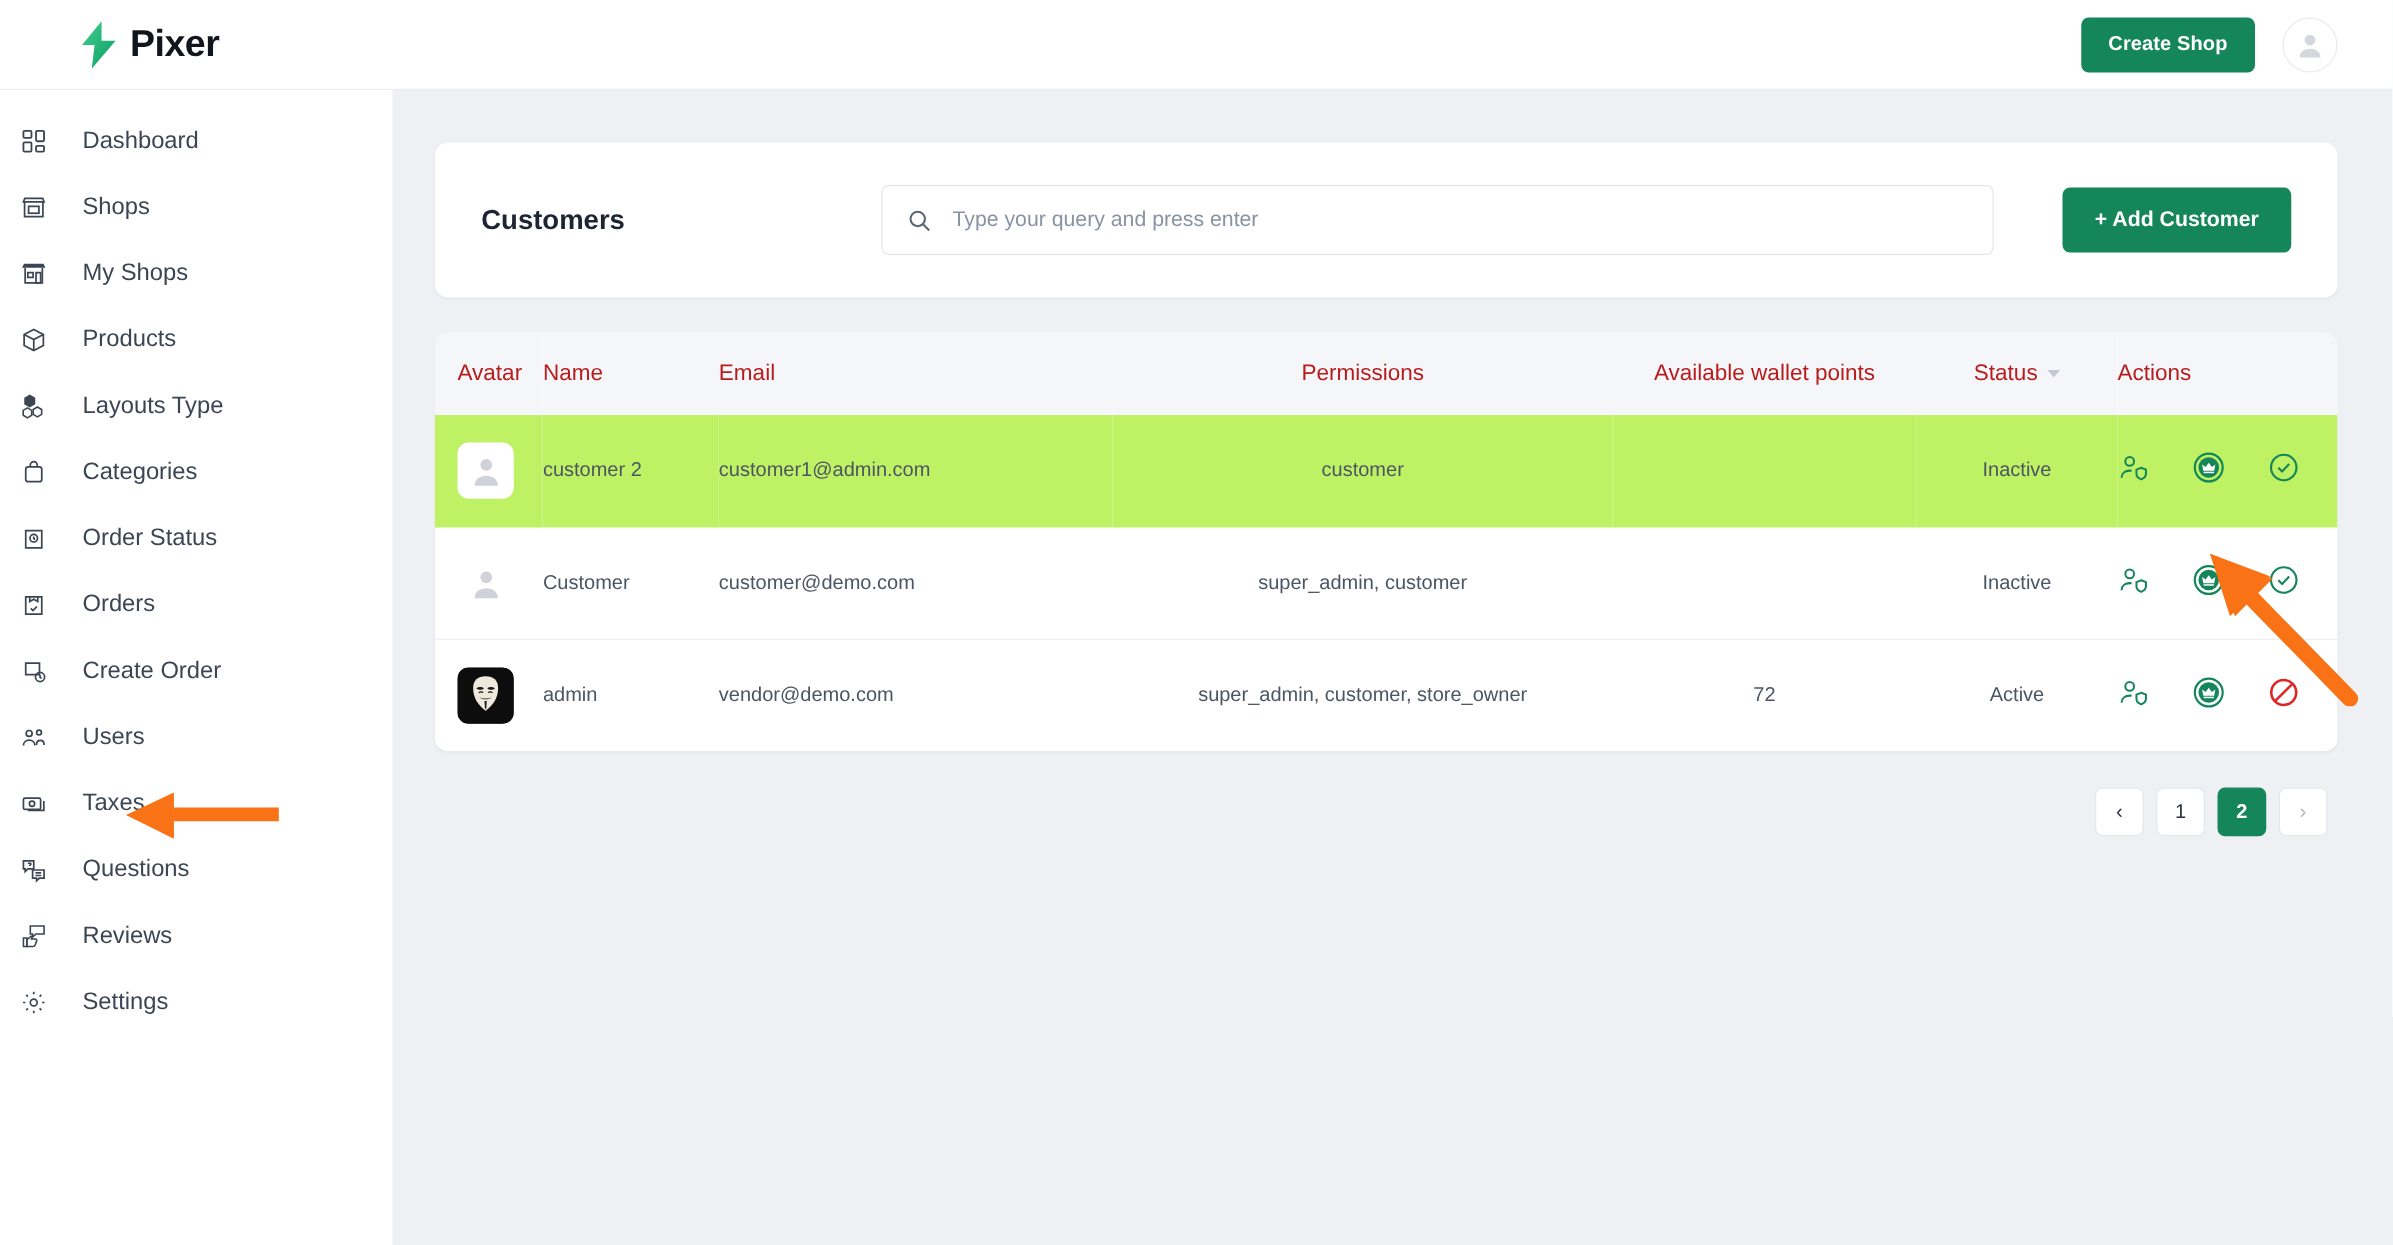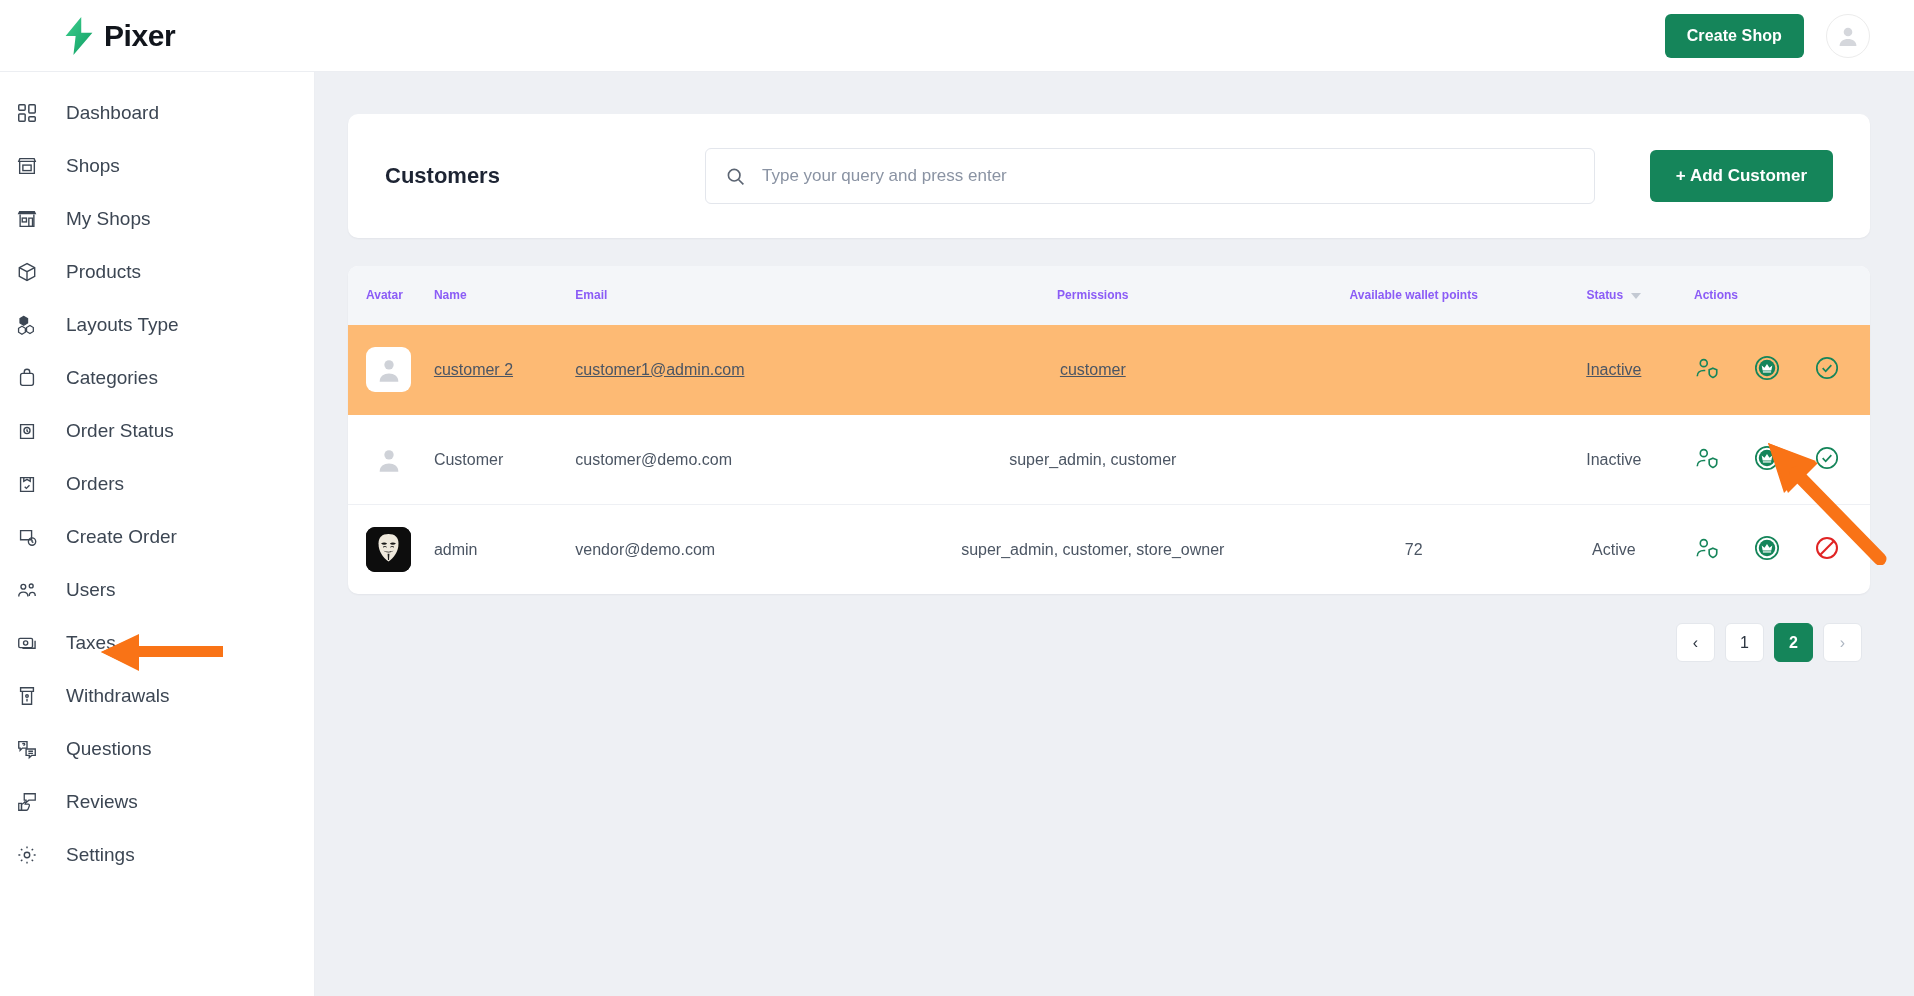--- a/index.html
+++ b/index.html
@@ -74,40 +74,40 @@
   .add-btn {
     margin-left: auto; background: #15855a; color: #fff; border: none;
     border-radius: 6px; font-size: 17px; font-weight: 700; font-family: inherit;
     padding: 16px 26px; cursor: pointer; white-space: nowrap;
   }
 
   
   .table-card { overflow: hidden; }
   table { width: 100%; border-collapse: collapse; }
   thead th {
-    background: #f4f6f9; font-size: 12px; font-weight: 700; color: #8b5cf6;
+    background: #f4f6f9; font-size: 18px; font-weight: 400; color: #b91c1c;
     padding: 22px 0; text-align: left; white-space: nowrap;
   }
   thead th.c-avatar { padding-left: 18px; width: 88px; }
   thead th.c-name { width: 148px; }
   thead th.c-email { width: 330px; }
   thead th.c-perms { text-align: center; width: 430px; }
   thead th.c-wallet { text-align: center; width: 250px; }
   thead th.c-status { text-align: center; width: 170px; }
   thead th.c-actions { padding-right: 38px; }
   .sort-caret {
     display: inline-block; margin-left: 8px;
     border-left: 5px solid transparent; border-right: 5px solid transparent;
     border-top: 6px solid #c3c9d3; vertical-align: middle;
   }
   tbody td {
     font-size: 16px; color: #4b5563; padding: 22px 0;
     border-top: 1px solid #eef0f4; vertical-align: middle;
   }
-  tbody tr.row-hover td { background: #fdba74; border-top-color: transparent; text-decoration: underline; }
+  tbody tr.row-hover td { background: #bef264; border-top-color: transparent; }
   tbody tr.row-hover + tr td { border-top-color: transparent; }
   td.c-avatar { padding-left: 18px; }
   td.c-perms, td.c-wallet, td.c-status { text-align: center; }
   td.c-actions { text-align: right; padding-right: 30px; }
   .avatar-img {
     width: 45px; height: 45px; border-radius: 9px; overflow: hidden;
     display: flex; align-items: center; justify-content: center;
   }
   .avatar-img.white { background: #fff; }
   .avatar-img.plain { background: transparent; }
@@ -275,31 +275,20 @@
       <span class="nav-icon">
         <svg width="22" height="22" viewBox="0 0 24 24" fill="none" stroke="#3c4653" stroke-width="1.5">
           <rect x="3" y="7" width="15" height="10" rx="1.4"></rect>
             <circle cx="10.5" cy="12" r="2.3"></circle>
           <path d="M20.8 9.5v8.2H7"></path>
         </svg>
       </span>
       <span class="nav-label">Taxes</span>
     </div>
 
-    <div class="nav-item">
-      <span class="nav-icon">
-        <svg width="22" height="22" viewBox="0 0 24 24" fill="none" stroke="#3c4653" stroke-width="1.5">
-          <path d="M5 3h14v4H5z"></path>
-            <path d="M7 7v14h10V7"></path>
-            <circle cx="12" cy="12" r="1.4"></circle>
-            <path d="M12 15v3"></path>
-        </svg>
-      </span>
-      <span class="nav-label">Withdrawals</span>
-    </div>
 
     <div class="nav-item">
       <span class="nav-icon">
         <svg width="22" height="22" viewBox="0 0 24 24" fill="none" stroke="#3c4653" stroke-width="1.5">
           <path d="M3 4h9v7H7l-2.5 2.4V11H3z"></path>
             <path d="M7.3 6.8c0-1 2.2-1 2.2 0 0 .8-1 .8-1 1.6"></path>
           <path d="M11 12h10v7h-4l-2.5 2.4V19H11z"></path>
             <path d="M13.5 14.5h5M13.5 16.8h5"></path>
         </svg>
       </span>

